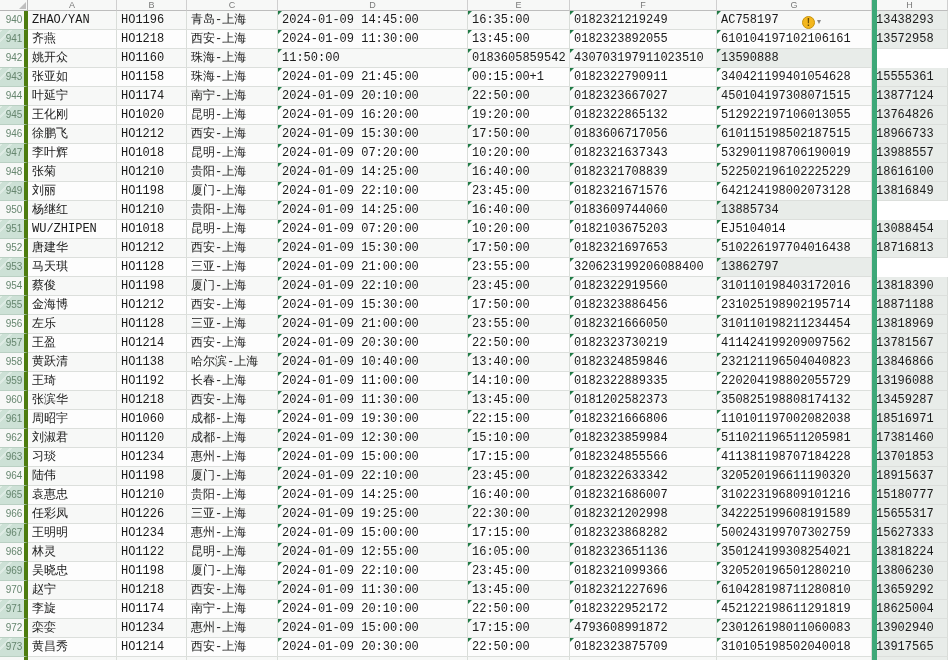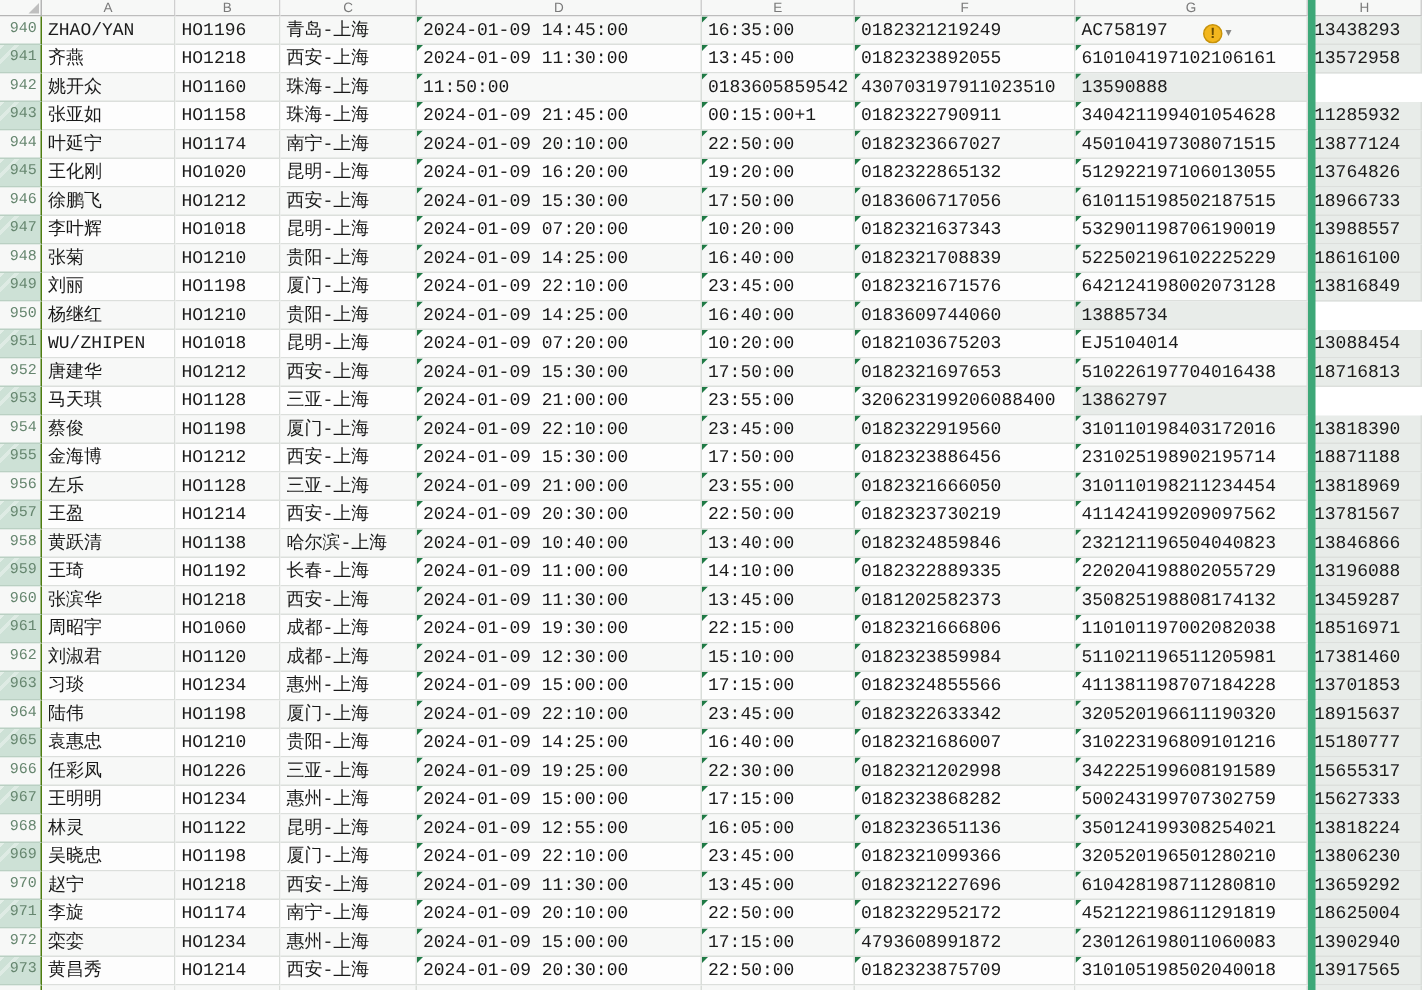--- a/index.html
+++ b/index.html
@@ -16,22 +16,22 @@
           font-size:12px; line-height:18px; color:#1a1a1a; background:#fdfdfd;
           padding-left:4px; }
   .row:nth-child(odd) .cell { background:#f7f8f7; }
 
   .colhdr { background:#e6e6e6; color:#7a7a7a; font-size:9px; line-height:10px;
             text-align:center; padding:0; border-right:1px solid #cfcfcf;
             border-bottom:1px solid #bdbdbd; font-family:"Liberation Sans",sans-serif; }
   .colhdr.hcol { background:#d7e5dc; }
 
   .rowhdr { background:#cde1d6; color:#66866f; font-size:10px; line-height:18px;
-            text-align:center; border-right:1px solid #4d7c0f; border-bottom:1px solid #bad0c3;
-            font-family:Liberation Mono, monospace;
+            text-align:center; border-right:4px solid #4d7c0f; border-bottom:1px solid #bad0c3;
+            font-family:Liberation Sans, sans-serif;
             background-image:linear-gradient(135deg, rgba(255,255,255,.45) 0 2px, transparent 2px 7px, rgba(255,255,255,.35) 7px 9px, transparent 9px); }
   .corner { background:#e8e8e8; border-right:1px solid #b5b5b5; border-bottom:1px solid #b5b5b5; }
   .corner:after { content:""; position:absolute; right:1px; bottom:1px;
                   border-left:7px solid transparent; border-bottom:7px solid #bfbfbf; }
 
   .hcol-cell { background:#e8ece9 !important; }
 
   .tri:before { content:""; position:absolute; top:0; left:0; width:0; height:0;
                 border-top:4px solid #1f7a45; border-right:4px solid transparent; }
 
@@ -98,21 +98,21 @@
       </div>
       <div class="row">
         <div class="cell rowhdr">943</div>
         <div class="cell"><span>张亚如</span></div>
         <div class="cell"><span>HO1158</span></div>
         <div class="cell"><span>珠海-上海</span></div>
         <div class="cell tri"><span>2024-01-09 21:45:00</span></div>
         <div class="cell tri"><span>00:15:00+1</span></div>
         <div class="cell tri"><span>0182322790911</span></div>
         <div class="cell tri"><span>340421199401054628</span></div>
-        <div class="cell tri hcol-cell"><span>11285932</span></div>
+        <div class="cell tri hcol-cell"><span>15555361</span></div>
       </div>
       <div class="row">
         <div class="cell rowhdr">944</div>
         <div class="cell"><span>叶延宁</span></div>
         <div class="cell"><span>HO1174</span></div>
         <div class="cell"><span>南宁-上海</span></div>
         <div class="cell tri"><span>2024-01-09 20:10:00</span></div>
         <div class="cell tri"><span>22:50:00</span></div>
         <div class="cell tri"><span>0182323667027</span></div>
         <div class="cell tri"><span>450104197308071515</span></div>

